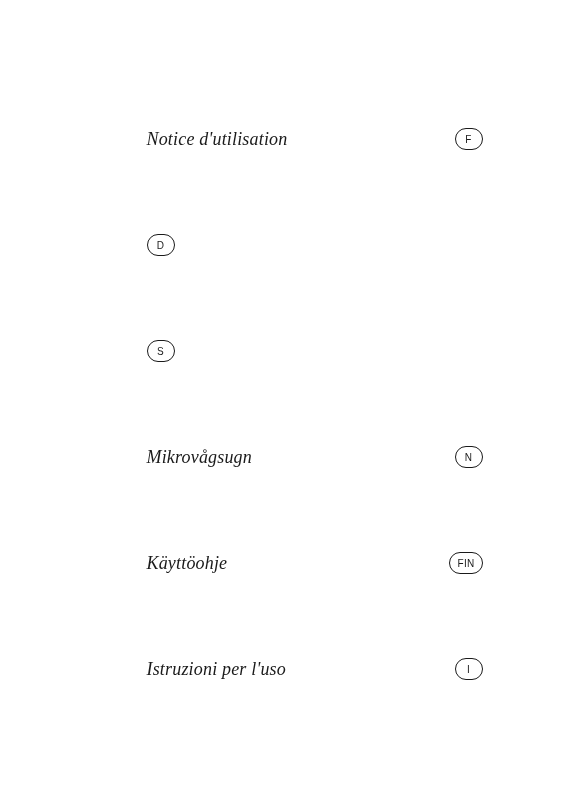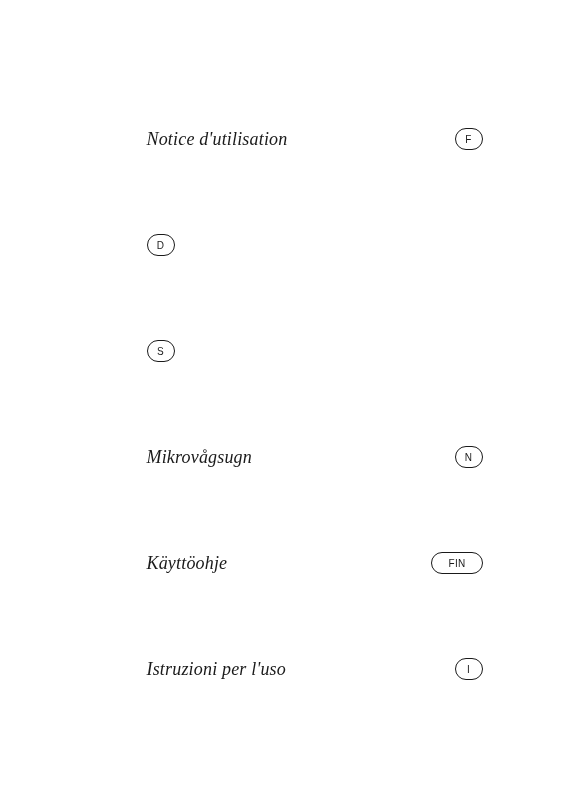--- a/index.html
+++ b/index.html
@@ -52,21 +52,21 @@
       height: 22px;
       font-size: 10px;
       font-family: Arial, Helvetica, sans-serif;
       font-style: normal;
       font-weight: 400;
       color: #1a1a1a;
       letter-spacing: 0.03em;
     }
 
     .lang-badge.wide {
-      padding: 2px 16px;
+      padding: 2px 7px;
     }
   </style>
 </head>
 <body>
 
 <div class="container">
 <div class="manual-row">
       <span class="manual-label">Notice d'utilisation</span>
       <span class="lang-badge">F</span>
     </div>

